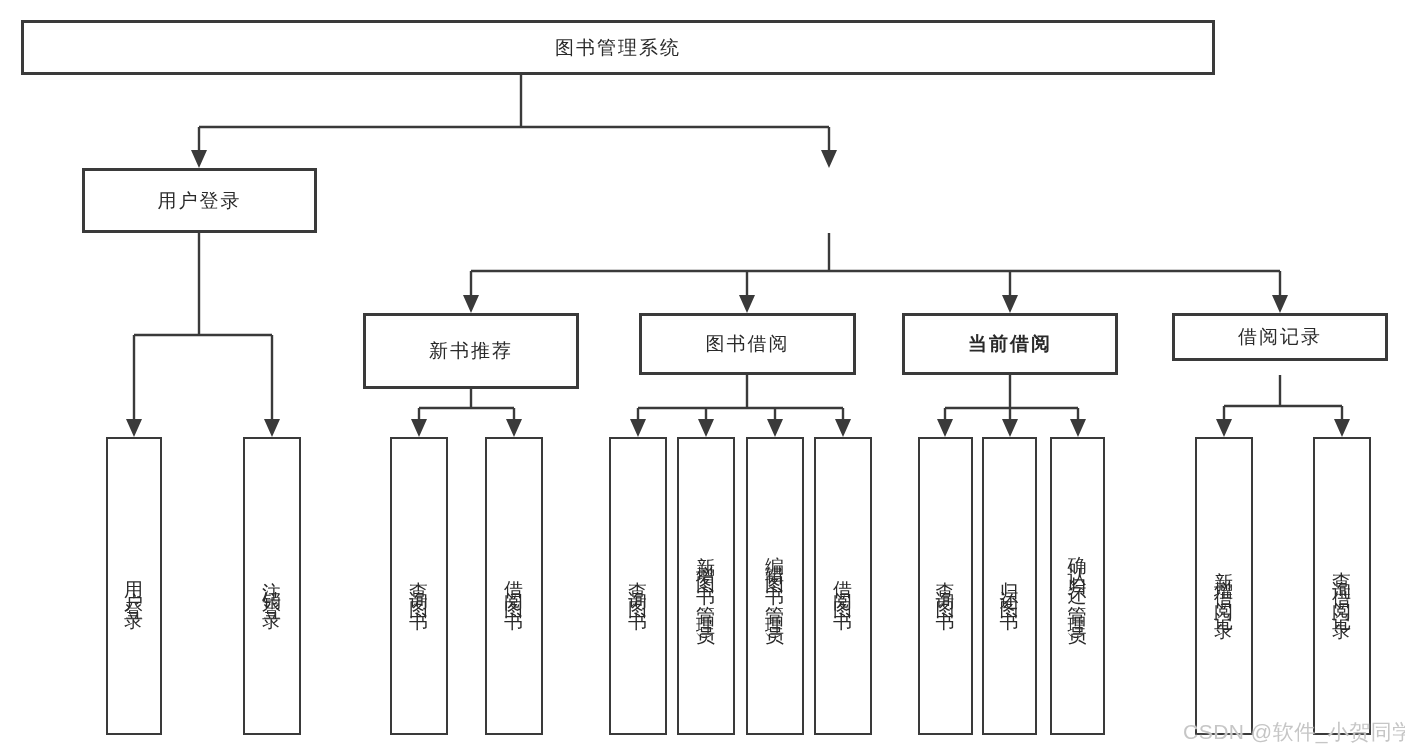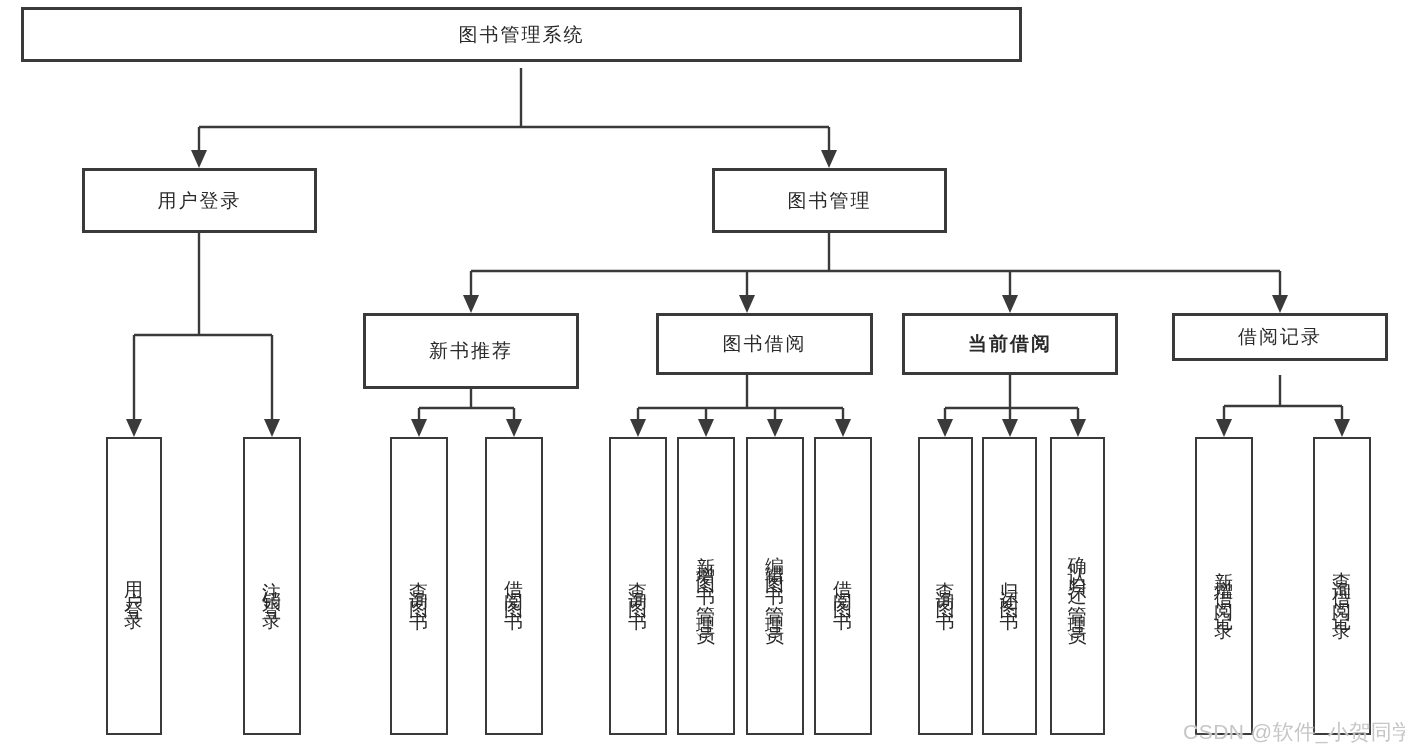--- a/index.html
+++ b/index.html
@@ -69,35 +69,32 @@
     <path class="cline" d="M747 375 V408 M638 408 H843 M638 408 V420 M706 408 V420 M775 408 V420 M843 408 V420"></path>
     <path class="chead" d="M630 419 H646 L638 437 Z M698 419 H714 L706 437 Z M767 419 H783 L775 437 Z M835 419 H851 L843 437 Z"></path>
 
     <path class="cline" d="M1010 375 V408 M945 408 H1078 M945 408 V420 M1010 408 V420 M1078 408 V420"></path>
     <path class="chead" d="M937 419 H953 L945 437 Z M1002 419 H1018 L1010 437 Z M1070 419 H1086 L1078 437 Z"></path>
 
     <path class="cline" d="M1280 375 V406 M1224 406 H1342 M1224 406 V420 M1342 406 V420"></path>
     <path class="chead" d="M1216 419 H1232 L1224 437 Z M1334 419 H1350 L1342 437 Z"></path>
   </svg>
 
-  <div class="node root" style="left:21px;top:7px;width:1001px;height:55px;">
+  <div class="node root" style="left:21px;top:20px;width:1194px;height:55px;">
     <span>图书管理系统</span>
   </div>
 
   <div class="node" style="left:82px;top:168px;width:235px;height:65px;">
     <span>用户登录</span>
   </div>
-  <div class="node" style="left:712px;top:168px;width:235px;height:65px;">
-    <span>图书管理</span>
-  </div>
 
   <div class="node" style="left:363px;top:313px;width:216px;height:76px;">
     <span>新书推荐</span>
   </div>
-  <div class="node" style="left:639px;top:313px;width:217px;height:62px;margin-left:17px;">
+  <div class="node" style="left:639px;top:313px;width:217px;height:62px;">
     <span>图书借阅</span>
   </div>
   <div class="node" style="left:902px;top:313px;width:216px;height:62px;font-weight:bold;">
     <span>当前借阅</span>
   </div>
   <div class="node" style="left:1172px;top:313px;width:216px;height:48px;">
     <span>借阅记录</span>
   </div>
 
   <div class="node leaf" style="left:106px;top:437px;width:56px;height:298px;">

